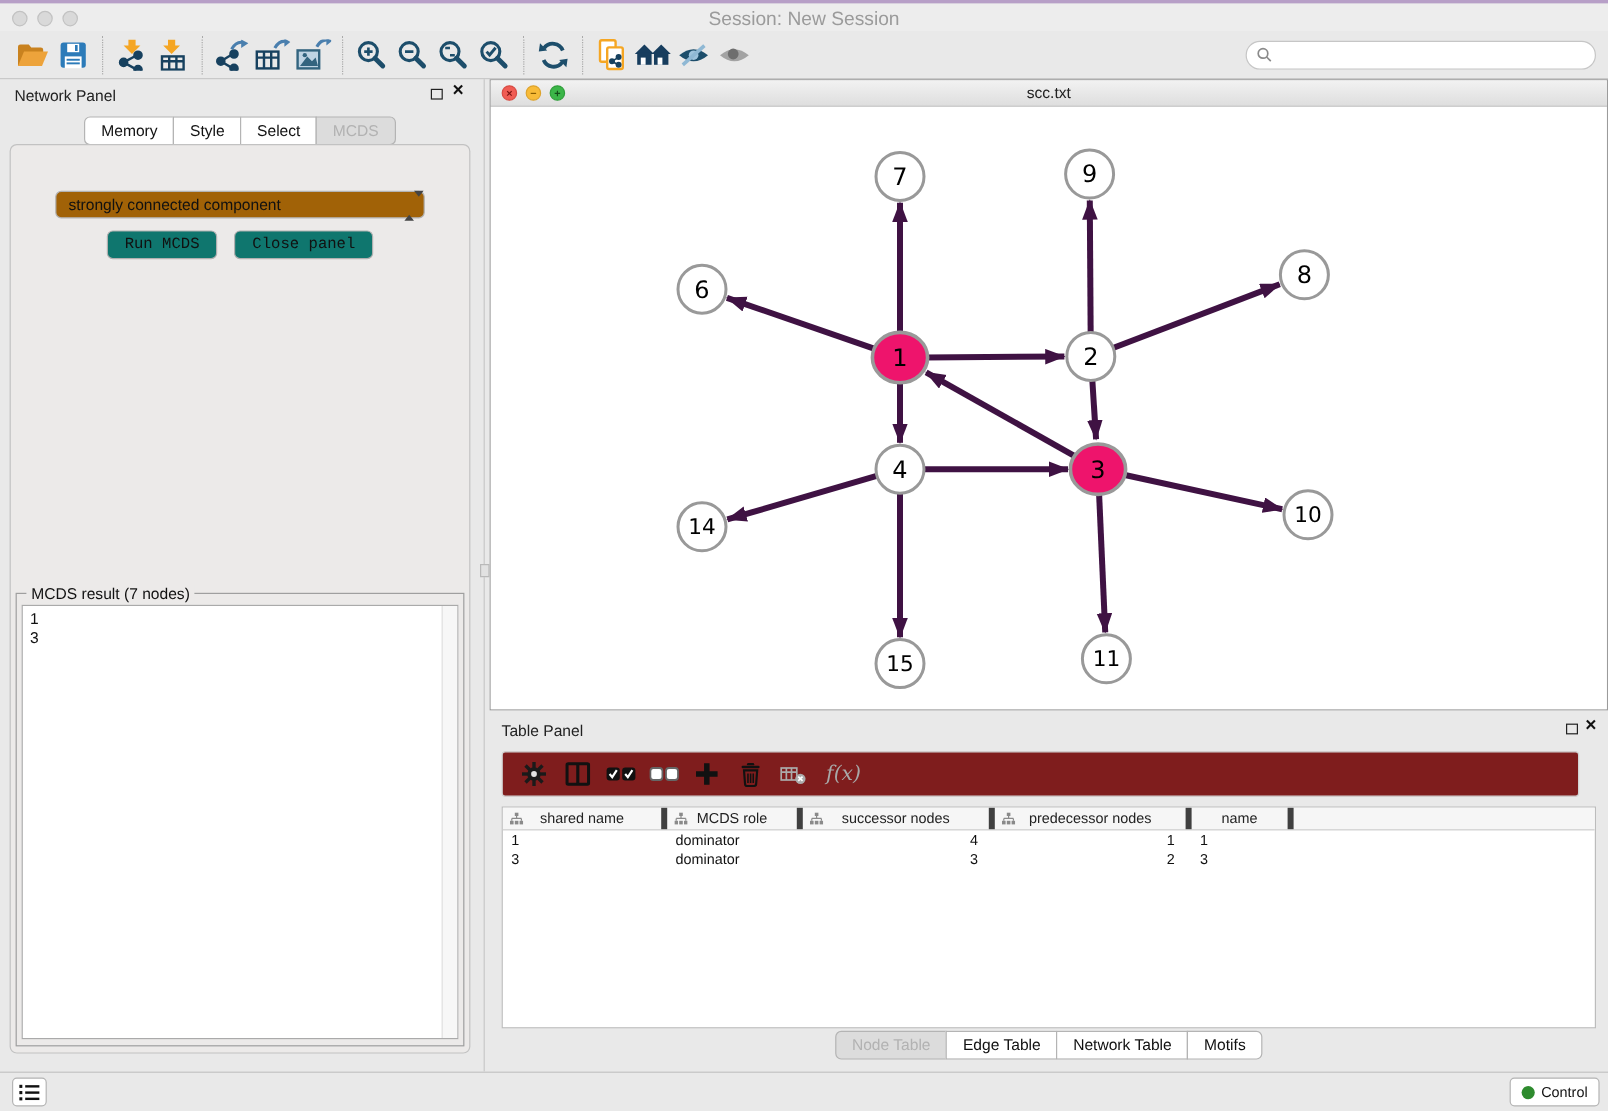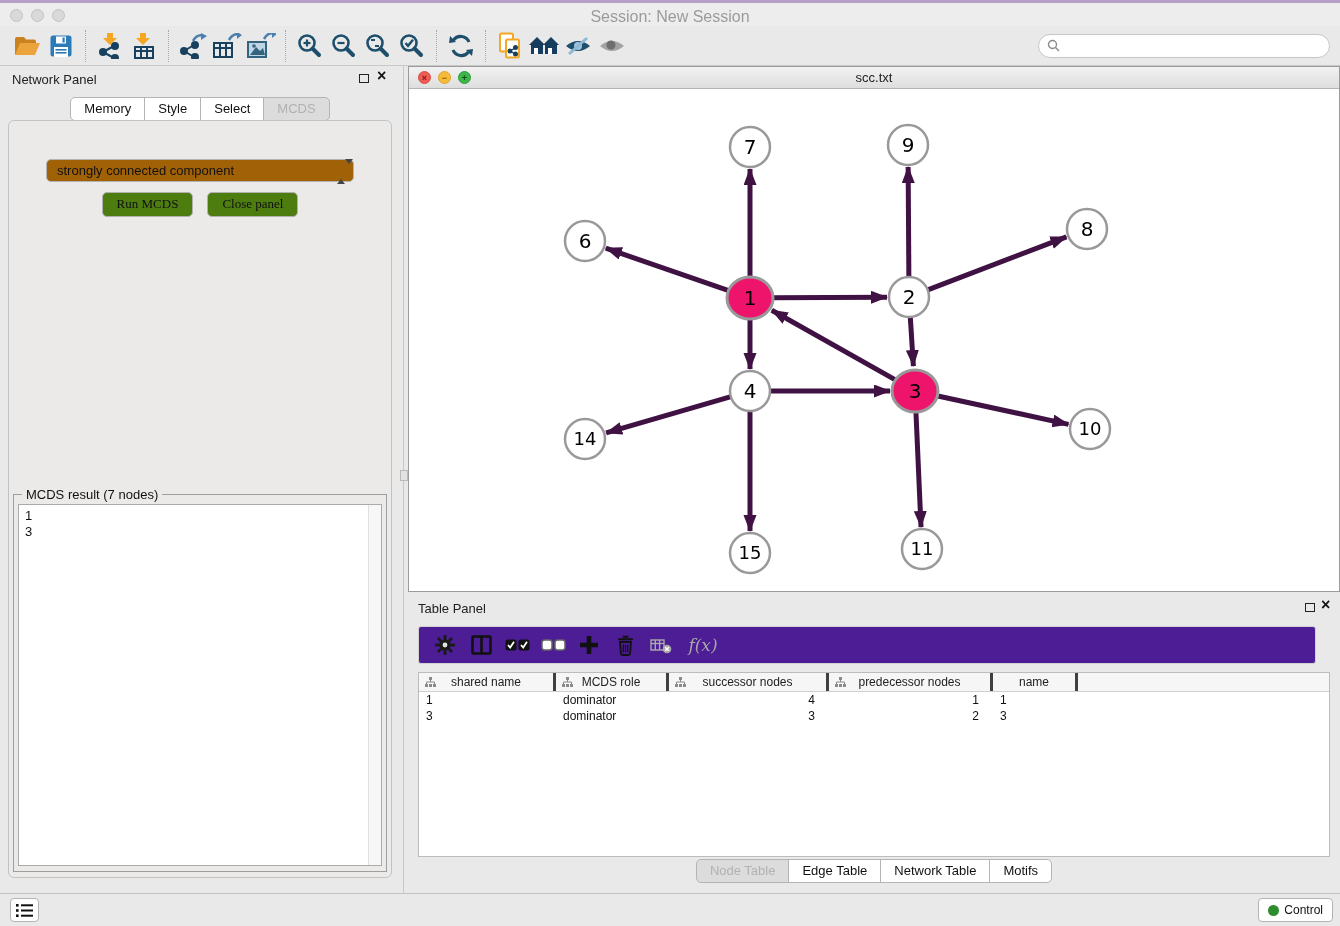--- a/index.html
+++ b/index.html
@@ -48,22 +48,22 @@
               border:1px solid #b3b3b3; border-radius:5px; display:flex; align-items:center;
               padding:0 22px 0 10px; font-size:13px; color:#111; }
   .dd-arrows { position:absolute; right:7px; top:4px; width:9px; height:15px; }
   .dd-arrows .up { width:0; height:0; border-left:4.5px solid transparent;
                    border-right:4.5px solid transparent; border-bottom:5px solid #444;
                    margin-bottom:3px; }
   .dd-arrows .dn { width:0; height:0; border-left:4.5px solid transparent;
                    border-right:4.5px solid transparent; border-top:5px solid #444; }
   .btn-row { position:absolute; left:0; right:0; top:71px; display:flex; justify-content:center;
              gap:14px; }
-  .push-btn { background:#4d7c0f; border:1px solid #b0b0b0; border-radius:5px; font-size:13px;
-              color:#111; padding:3px 14px 4px; font-family:Liberation Serif, serif; }
+  .push-btn { background:#0f766e; border:1px solid #b0b0b0; border-radius:5px; font-size:13px;
+              color:#111; padding:3px 14px 4px; font-family:Liberation Mono, monospace; }
   .result-box { position:absolute; left:4px; top:373px; width:374px; height:378px;
                 border:1px solid #9f9f9f; }
   .result-title { position:absolute; left:8px; top:-8px; background:#eceae9; padding:0 4px;
                   font-size:13px; color:#111; white-space:nowrap; }
   .result-inner { position:absolute; left:4px; top:9px; right:4px; bottom:5px; background:#fff;
                   border:1px solid #aaa; }
   .result-text { position:absolute; left:6px; top:3px; font-size:13px; line-height:16px;
                  color:#111; white-space:pre-line; }
   .scroll-strip { position:absolute; right:0; top:0; bottom:0; width:13px; background:#f7f7f7;
                   border-left:1px solid #e0e0e0; }
@@ -85,31 +85,31 @@
   .tl-min   { left:29px; background:#f8bb38; border:1px solid #dda32c; color:#8a5d00; }
   .tl-zoom  { left:49px; background:#3cb649; border:1px solid #2f9e3a; color:#14501a; }
   .net-title { position:absolute; left:0; right:0; top:3px; text-align:center; font-size:13px;
                color:#222; }
   .net-canvas { position:absolute; left:0; right:0; top:22px; bottom:0; background:#fff; }
   .resize-grip { position:absolute; left:418px; bottom:1px; width:8px; height:7px;
                  background:#ececec; border:1px solid #c4c4c4; }
 
   
   .table-panel { position:absolute; left:408px; top:595px; width:932px; height:293px; }
-  .tp-toolbar { position:absolute; left:10px; top:31px; right:24px; height:38px; background:#4c1d95;
+  .tp-toolbar { position:absolute; left:10px; top:31px; right:24px; height:38px; background:#7f1d1d;
                 border:1px solid #d2d2d2; border-radius:3px; display:flex; align-items:center;
                 padding:0 8px; }
   .tp-tbtn { width:36px; height:32px; display:flex; align-items:center; justify-content:center;
              flex:0 0 auto; }
   .fx-label { font-family:"DejaVu Serif", serif; font-style:italic; font-size:17px; color:#a8a8a8; }
   .tp-table { position:absolute; left:10px; top:77px; right:10px; height:185px; background:#fff;
               border:1px solid #bcbcbc; overflow:hidden; }
   .thead { display:flex; height:19px; background:#f6f6f6; border-bottom:1px solid #cfcfcf; }
   .th { position:relative; display:flex; align-items:center; justify-content:center;
-        border-right:3px solid #404040; font-size:12px; color:#222; flex:0 0 auto; }
+        border-right:5px solid #404040; font-size:12px; color:#222; flex:0 0 auto; }
   .th .hier { position:absolute; left:6px; top:4px; }
   .th.filler { flex:1 1 auto; border-right:none; }
   .trow { display:flex; height:16px; font-size:12px; color:#111; }
   .td { flex:0 0 auto; overflow:hidden; white-space:nowrap; line-height:16px; }
   .td.left { padding-left:7px; text-align:left; }
   .td.right { padding-right:14px; text-align:right; }
   .tp-tabs { left:0; right:0; bottom:5px; justify-content:center; }
 
   
   .status-bar { position:absolute; left:0; top:893px; width:1340px; height:33px;

